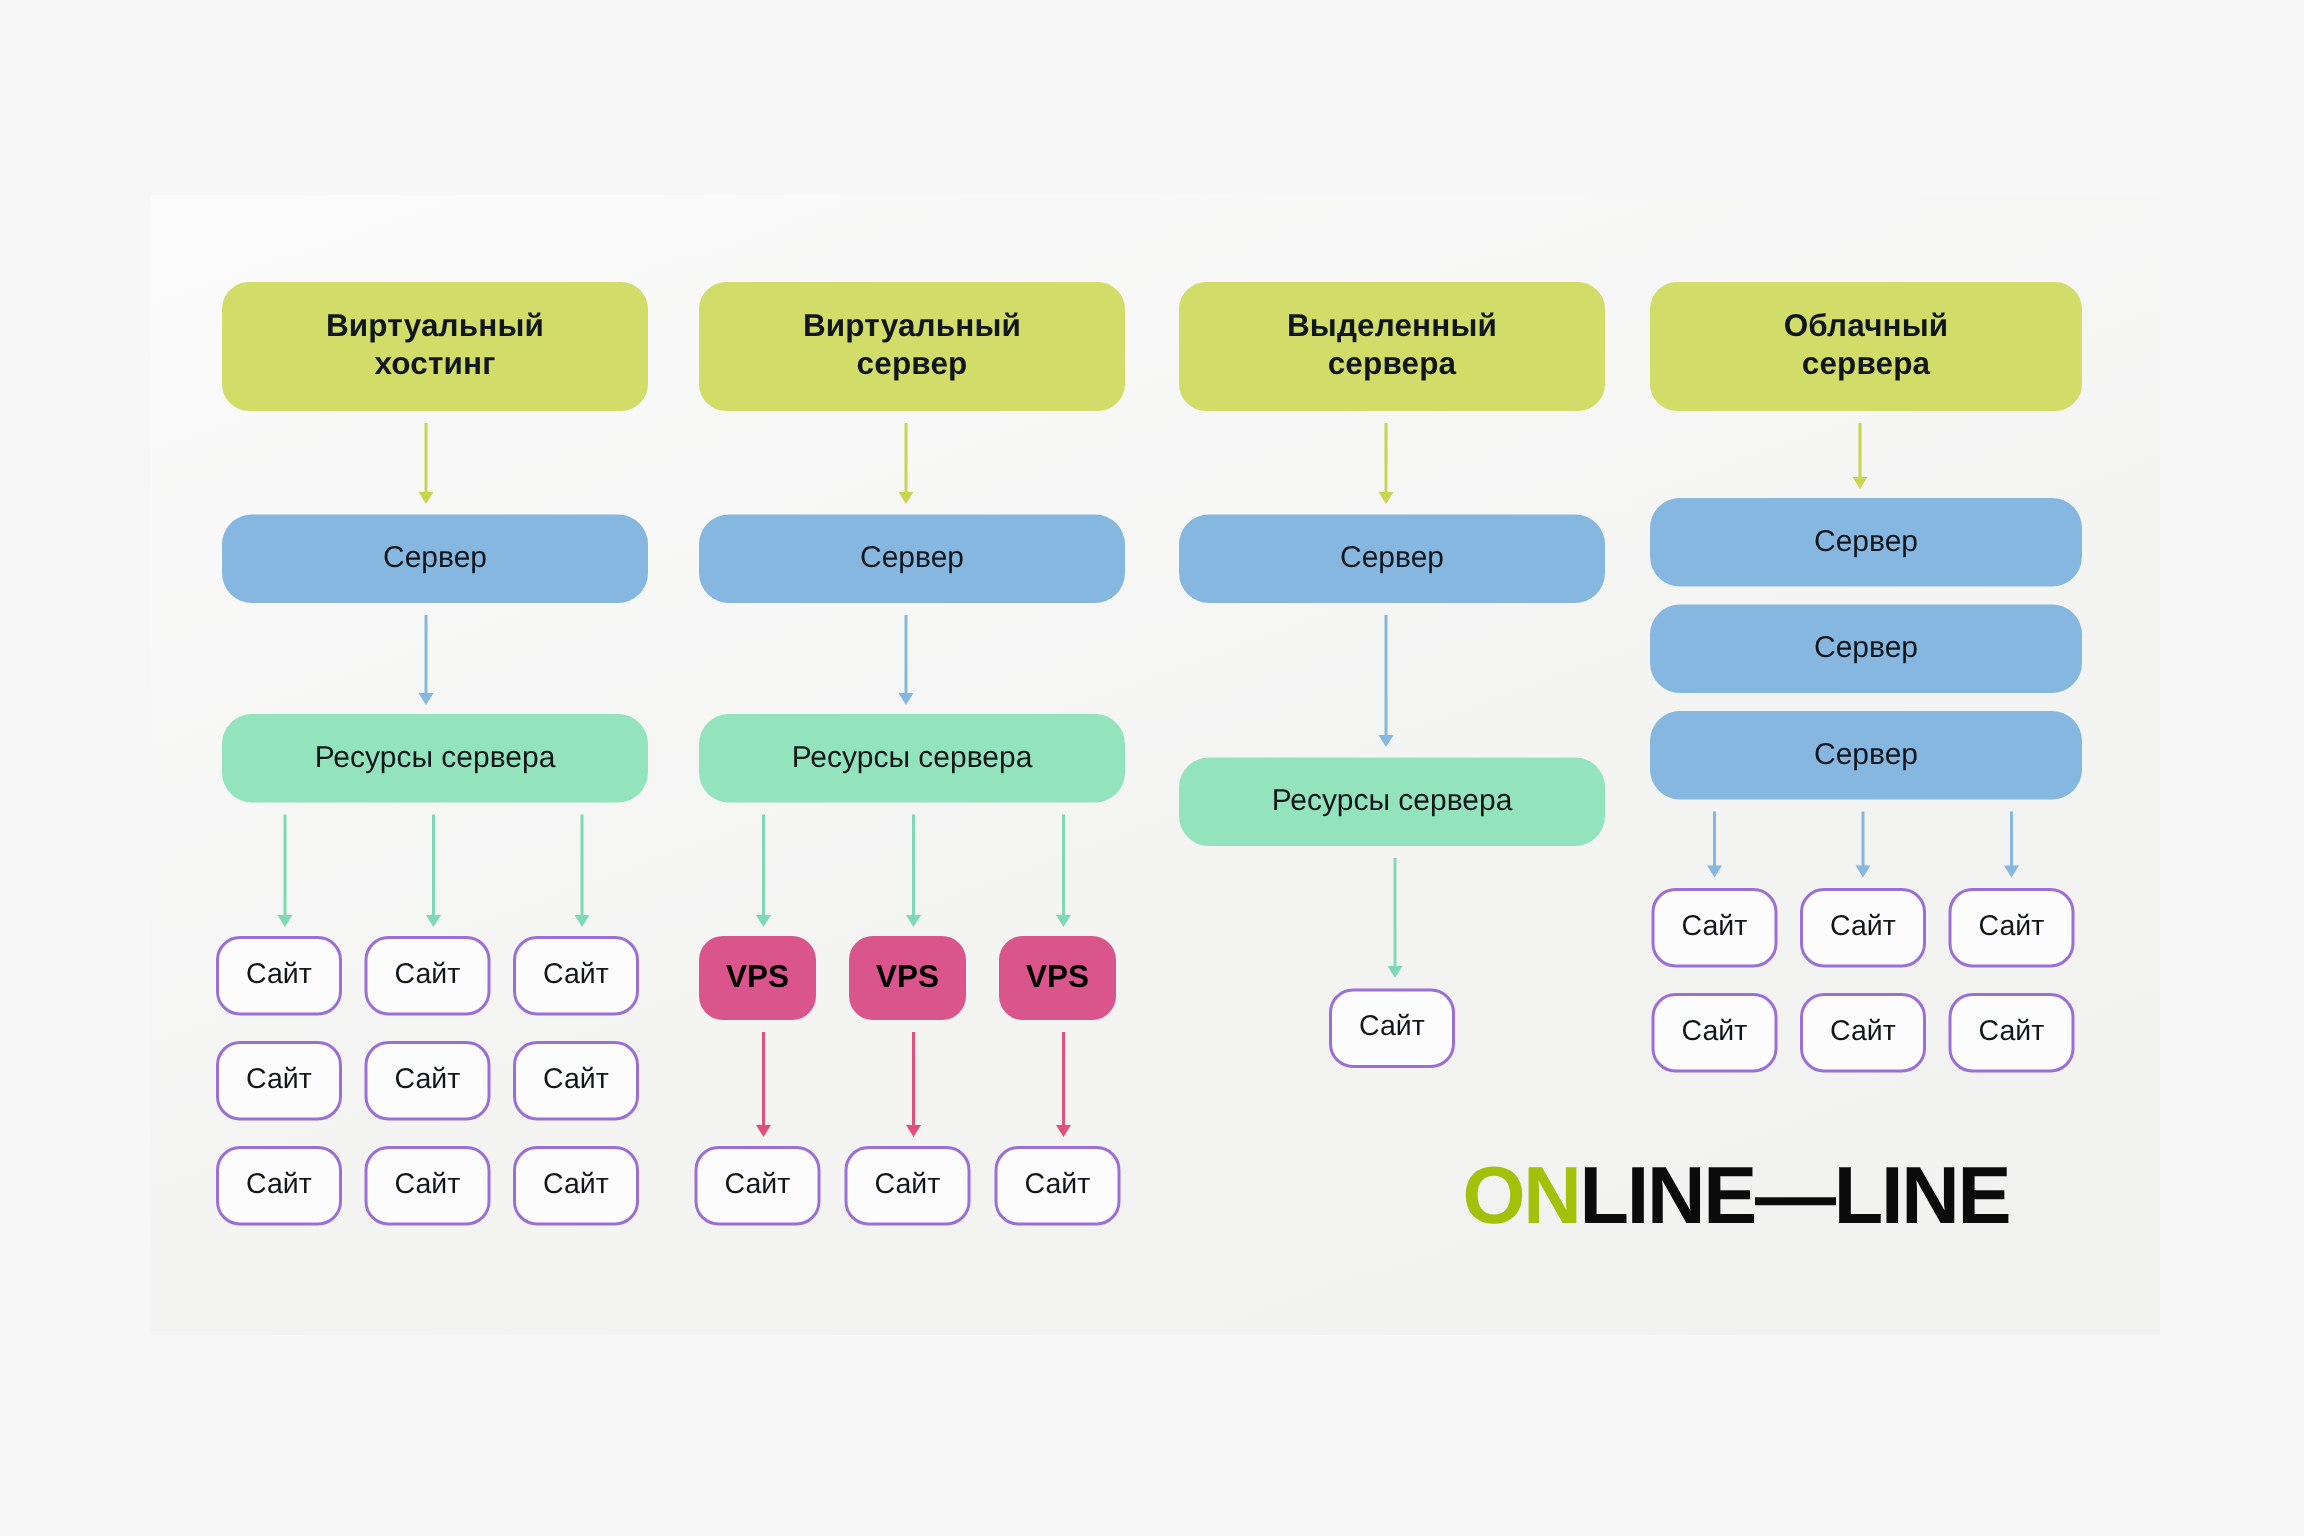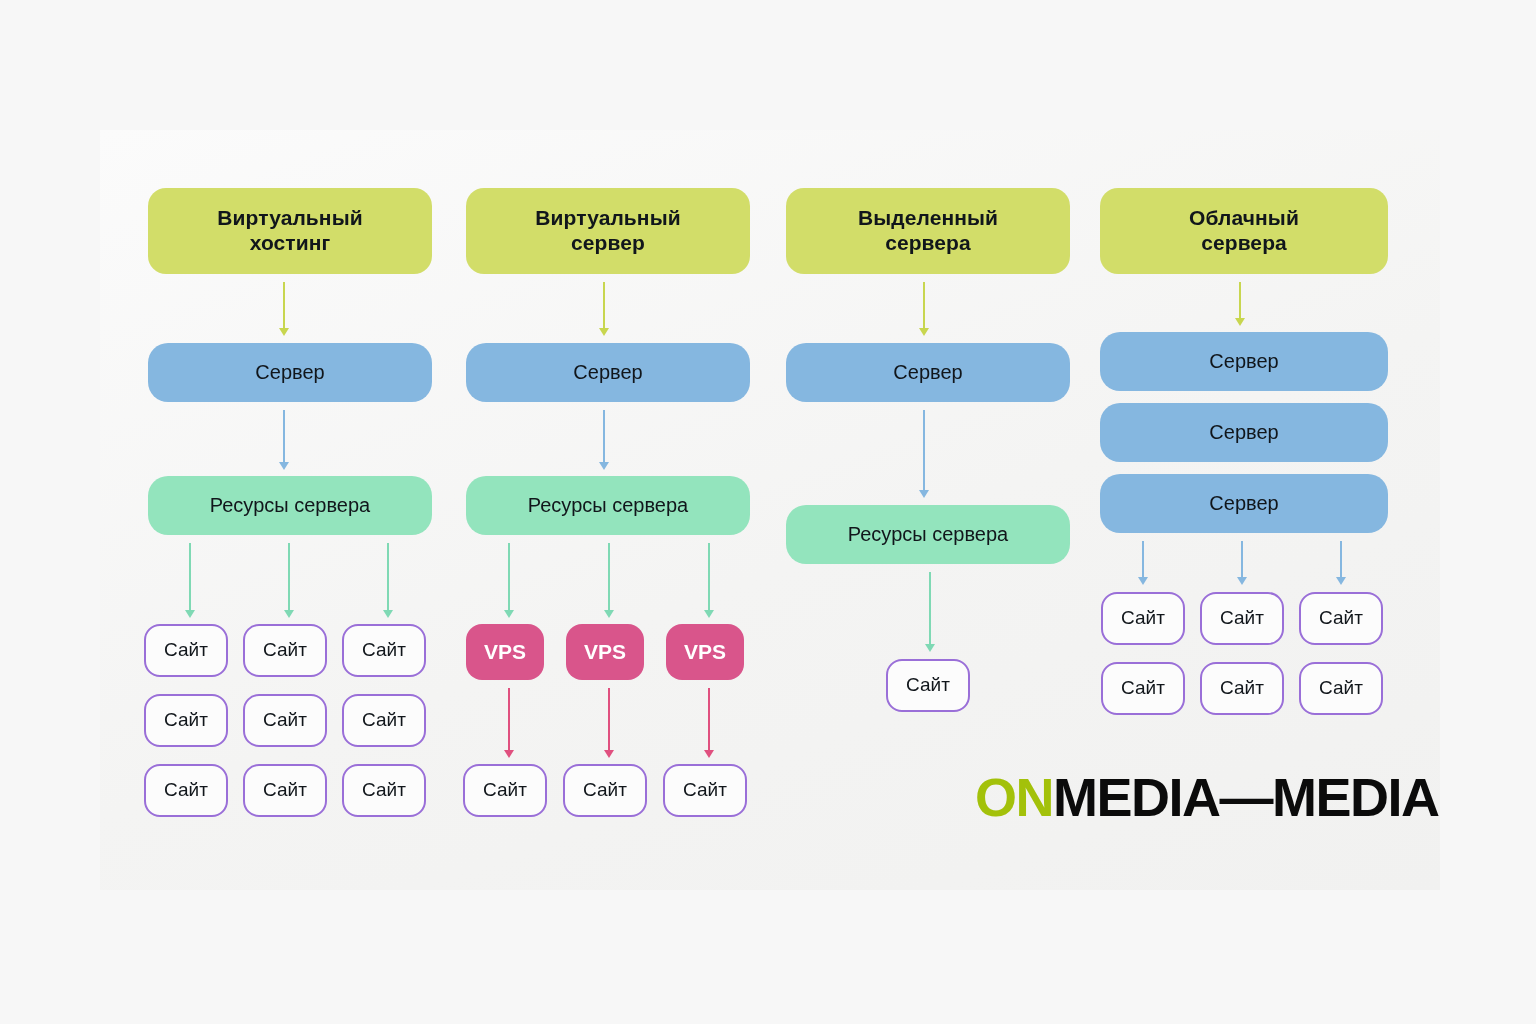--- a/index.html
+++ b/index.html
@@ -67,21 +67,21 @@
     border-radius: 20px;
     font-size: 20px;
     font-weight: 400;
   }
 
   .box.vps {
     background: #d9558b;
     border-radius: 16px;
     font-size: 21px;
     font-weight: 700;
-    color: #ffffff;
+    color: #000000;
   }
 
   .box.site {
     background: #fcfcfc;
     border: 2px solid #9a6fd8;
     border-radius: 16px;
     font-size: 19px;
     font-weight: 400;
   }
 
@@ -246,15 +246,15 @@
         <div class="shaft" style="height: 37px; background: rgb(133, 183, 224);"></div>
         <div class="head-tri" style="border-top: 8px solid rgb(133, 183, 224);"></div>
       </div>
       <div class="arrow" style="left: 1335px; top: 541px; width: 12px; height: 44px;">
         <div class="shaft" style="height: 37px; background: rgb(133, 183, 224);"></div>
         <div class="head-tri" style="border-top: 8px solid rgb(133, 183, 224);"></div>
       </div>
     </div>
 
   <div id="logo">
-    <span class="on">ON</span><span class="rest">MEDIA—MEDIA</span>
+    <span class="on">ON</span><span class="rest">LINE—LINE</span>
   </div>
 </div>
 
 </body></html>

